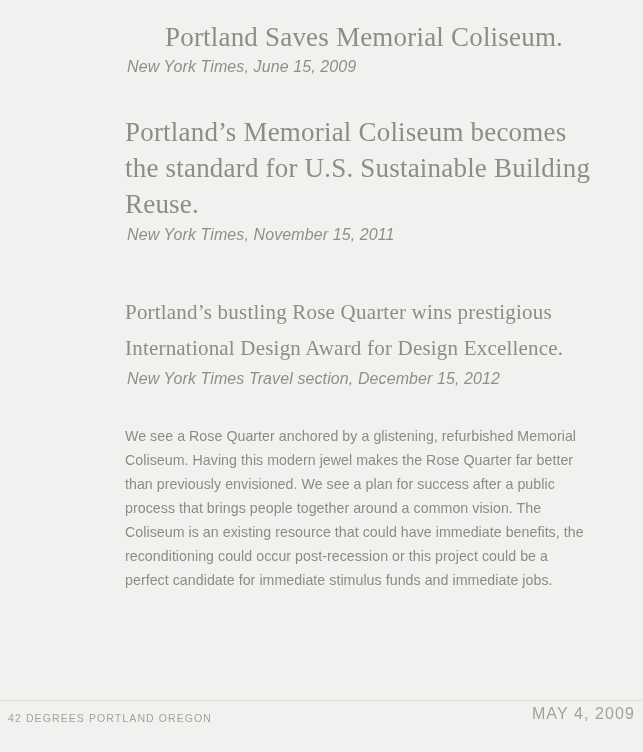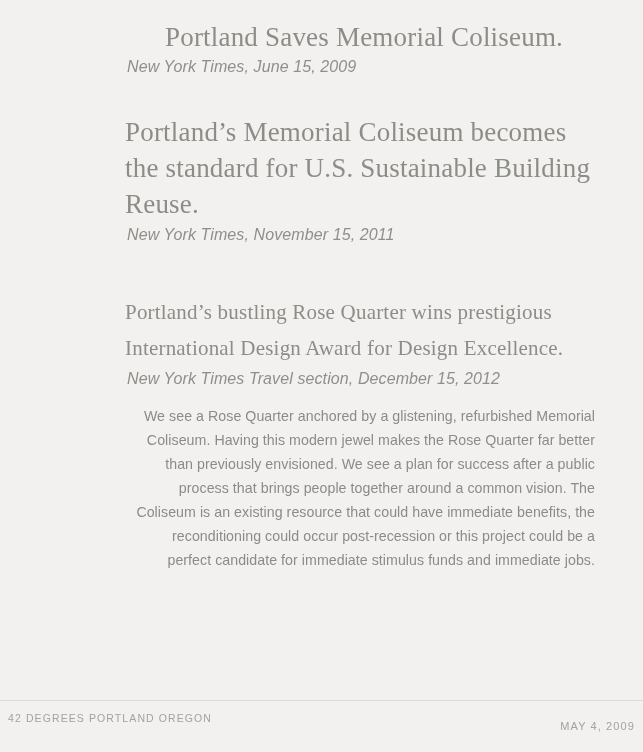--- a/index.html
+++ b/index.html
@@ -53,28 +53,27 @@
     color: #8f8f8a;
     margin: 4px 0 0 2px;
     letter-spacing: 0.1px;
     font-style: italic;
   }
   .block-1 { margin-top: 8px; }
   .block-2 { margin-top: 38px; }
   .block-3 { margin-top: 50px; }
 
   .body-copy {
-    margin-top: 16px;
+    margin-top: 36px;
     font-family: "Liberation Sans", sans-serif;
     font-size: 14.2px;
     line-height: 24px;
     color: #8b8b87;
     max-width: 470px;
     letter-spacing: 0.05px;
-    text-align: right;
   }
 
   .footer {
     position: absolute;
     left: 0;
     right: 0;
     bottom: 0;
     height: 52px;
   }
   .footer-rule {
@@ -90,22 +89,22 @@
     left: 8px;
     top: 12px;
     font-size: 10.5px;
     letter-spacing: 1.1px;
     color: #a3a29d;
     font-family: "Liberation Sans", sans-serif;
   }
   .footer-right {
     position: absolute;
     right: 8px;
-    top: 20px;
-    font-size: 11px;
+    top: 5px;
+    font-size: 16px;
     letter-spacing: 1.1px;
     color: #a3a29d;
     font-family: "Liberation Sans", sans-serif;
   }
 </style>
 </head>
 <body>
 
 <div class="page">
   <div class="content">

